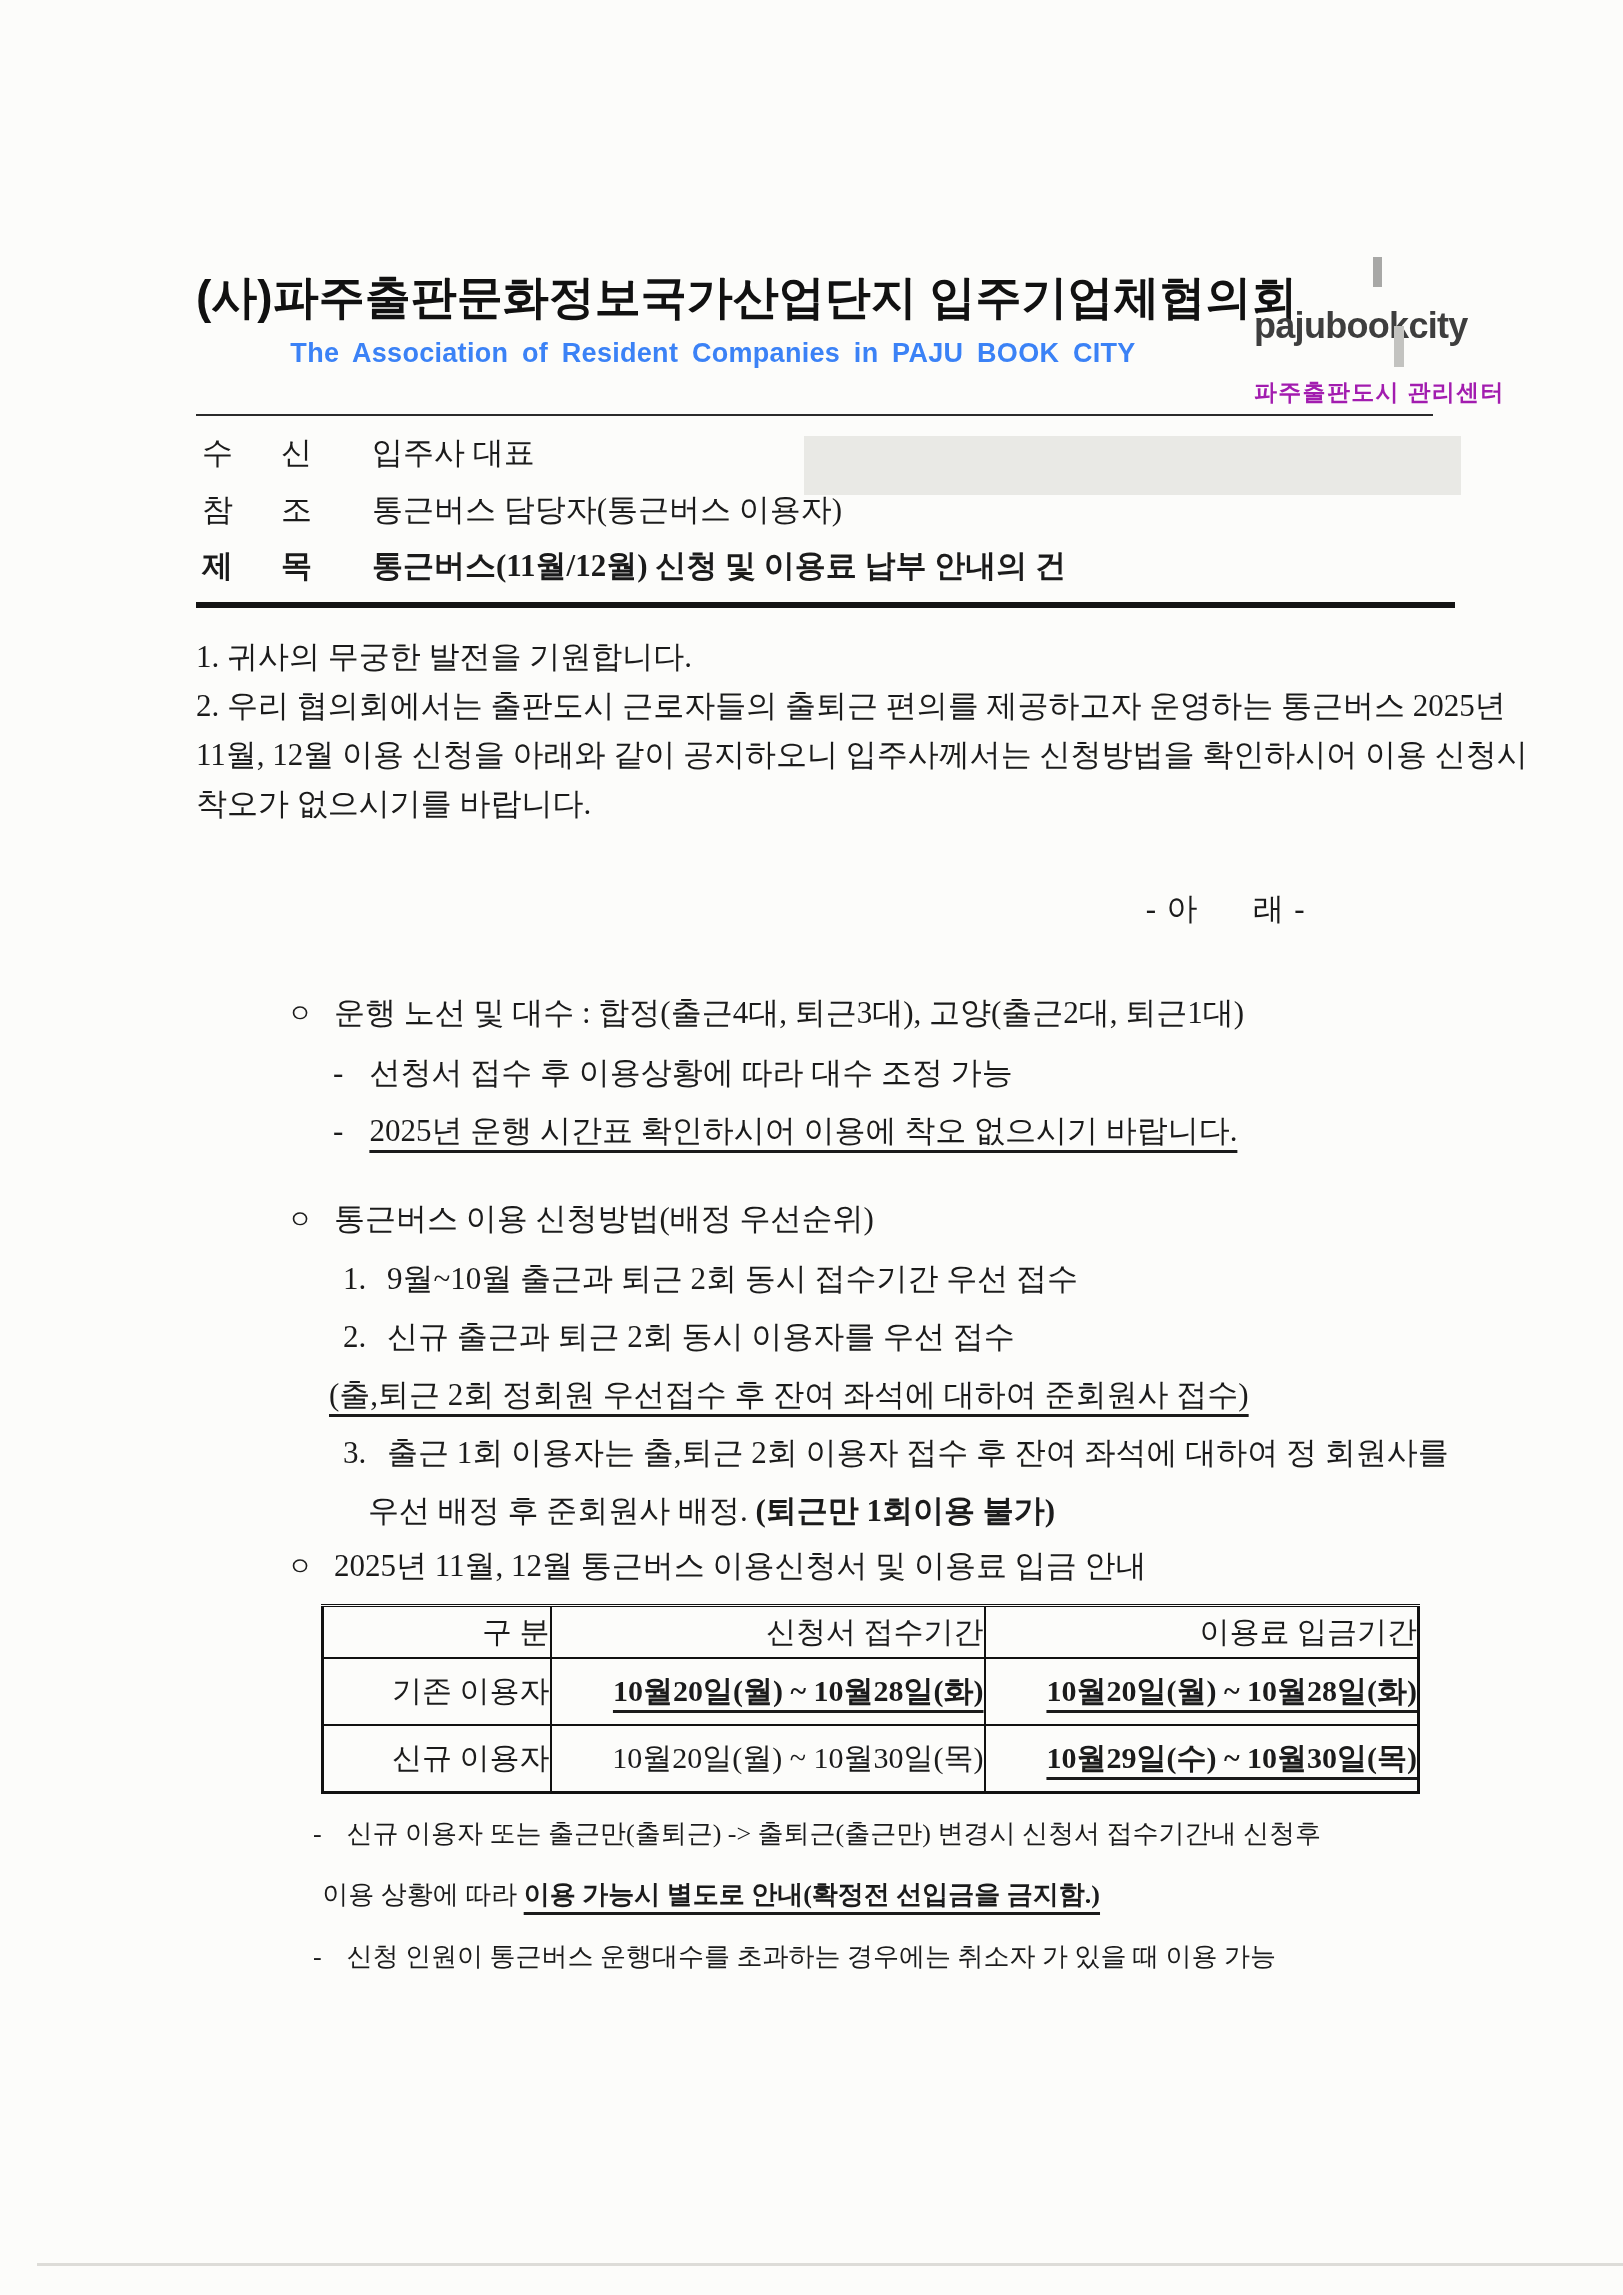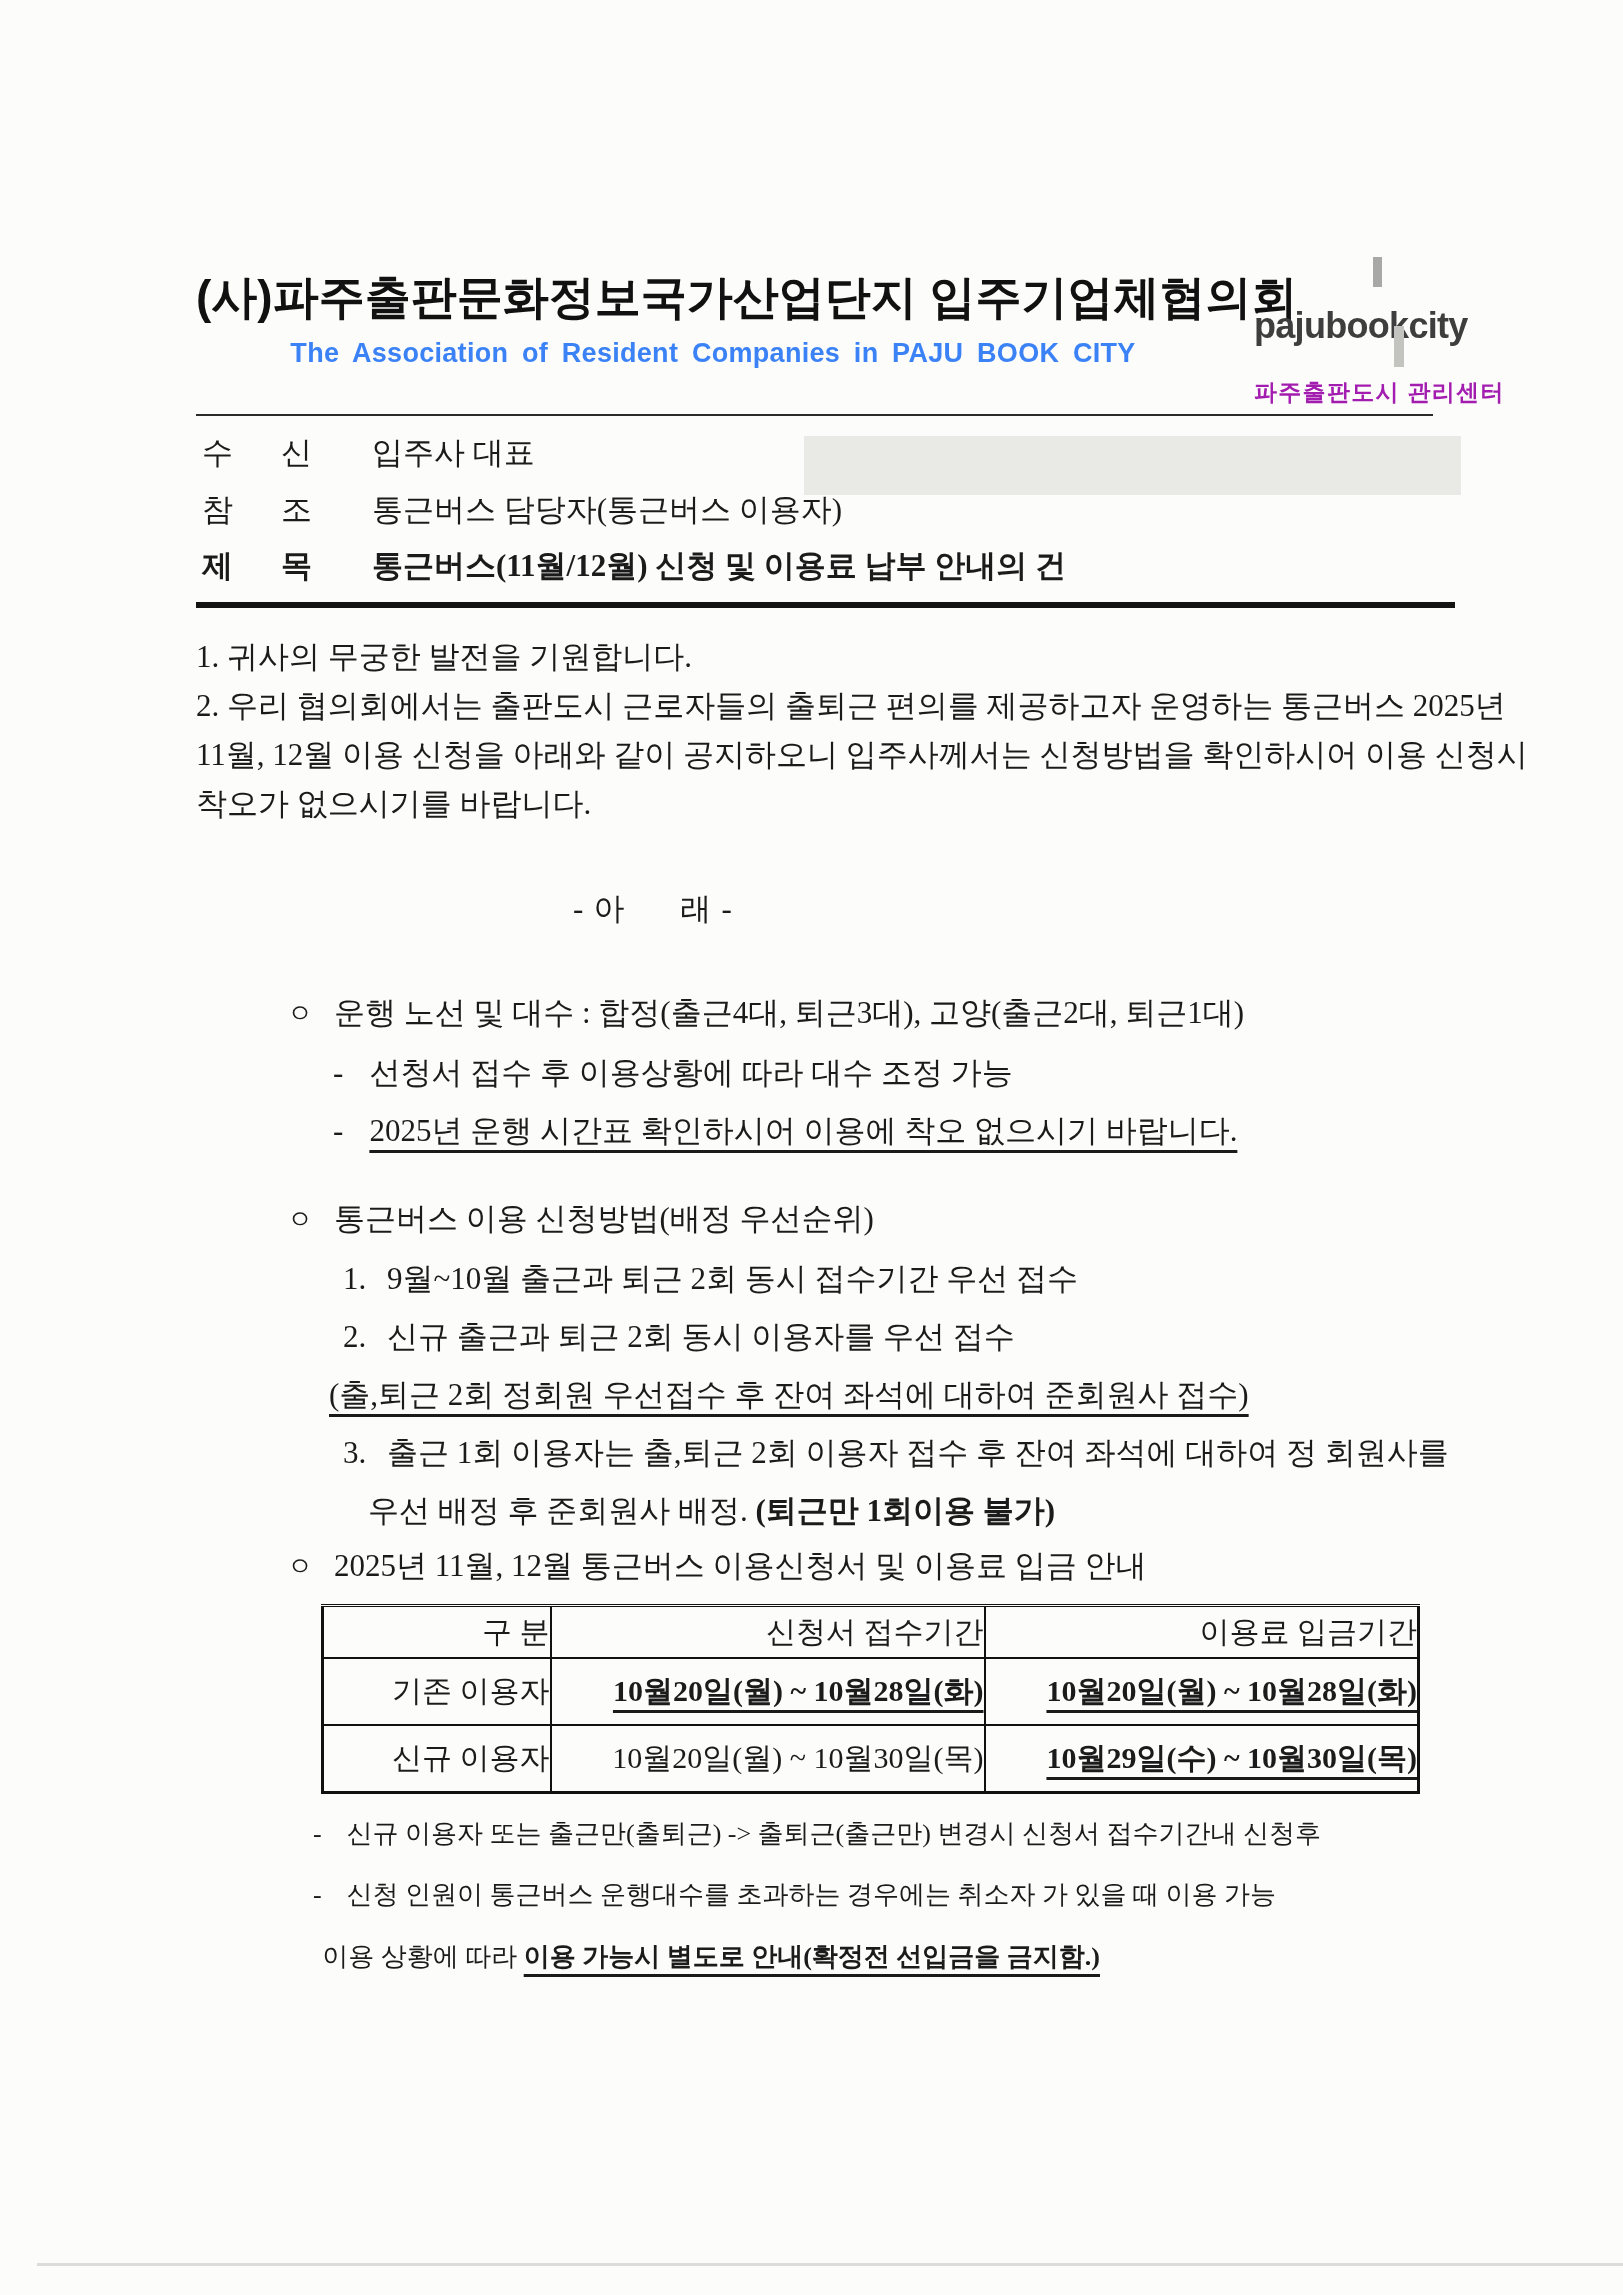--- a/index.html
+++ b/index.html
@@ -33,21 +33,21 @@
   
   .recipients { position:absolute; top:432px; left:202px; font-size:31px; z-index:2; }
   .r-row { display:flex; align-items:baseline; line-height:41px; margin-bottom:15.7px; white-space:nowrap; }
   .r-label { display:inline-flex; justify-content:space-between; width:110px; }
   .r-value { margin-left:60px; }
   .r-row.subject { font-weight:700; }
 
   
   .bodytext { position:absolute; top:632px; left:196px; width:1244px; font-size:31px; }
   .bodytext .bline { line-height:49px; white-space:nowrap; }
-  .marker { position:absolute; top:888px; left:0; width:1306px; text-align:center;
+  .marker { position:absolute; top:888px; left:0; width:1306px; text-align:right;
             font-size:31px; white-space:pre; letter-spacing:1.3px; }
 
   
   .sec { position:absolute; left:287px; width:1191px; font-size:31px; }
   .sec1 { top:992px; } .sec2 { top:1198px; } .sec3 { top:1545px; }
   .line { line-height:41px; margin-bottom:17px; white-space:nowrap; }
   .heading { display:flex; align-items:baseline; }
   .bullet { font-size:26px; margin-right:21px; position:relative; top:-1.3px; }
   .ind-dash  { margin-left:46px;font-family:Liberation Serif, serif; }
   .ind-num   { margin-left:56px; }
@@ -204,26 +204,26 @@
         <td><span class="u b">10월29일(수) ~ 10월30일(목)</span></td>
       </tr>
     </tbody>
   </table>
 
   <section class="notes">
     <div class="n-line">
       <span class="dash">-</span>
       <span>신규 이용자 또는 출근만(출퇴근) -&gt; 출퇴근(출근만) 변경시 신청서 접수기간내 신청후</span>
     </div>
-    <div class="n-line">
-      <span class="dash">-</span>
-      <span>신청 인원이 통근버스 운행대수를 초과하는 경우에는 취소자 가 있을 때 이용 가능</span>
-    </div>
     <div class="n-line n-cont">
       <span>이용 상황에 따라 </span>
       <span class="b u">이용 가능시 별도로 안내(확정전 선입금을 금지함.)</span>
     </div>
+    <div class="n-line">
+      <span class="dash">-</span>
+      <span>신청 인원이 통근버스 운행대수를 초과하는 경우에는 취소자 가 있을 때 이용 가능</span>
+    </div>
   </section>
 
   <div class="scanline"></div>
 
 </div>
 
 
 </body></html>

